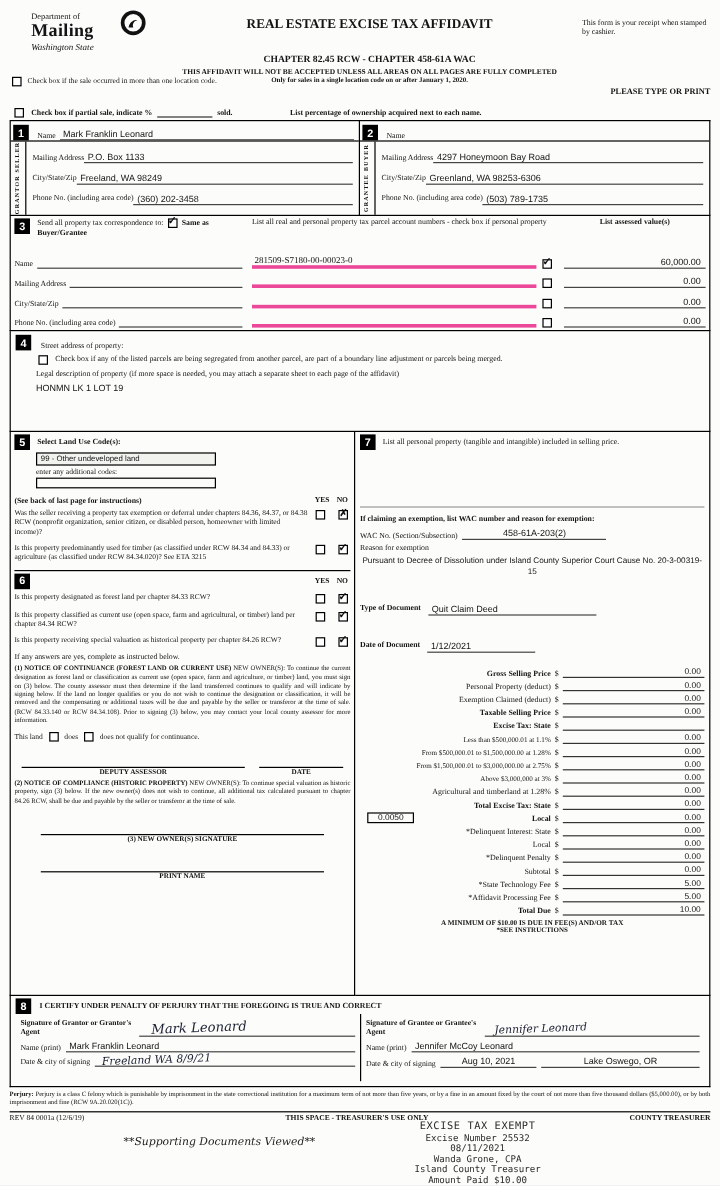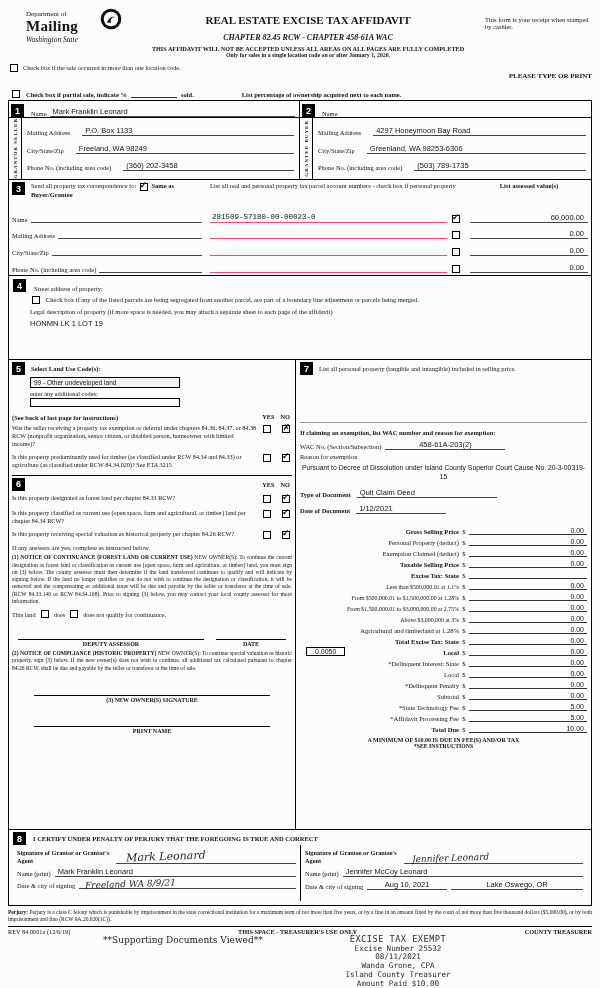--- a/index.html
+++ b/index.html
@@ -26,49 +26,49 @@
 
   
   .hdr{position:relative;height:58px;}
   .dept{position:absolute;left:18px;top:4px;}
   .dept-small{font-size:7px;}
   .dept-big{font-size:15px;font-weight:bold;letter-spacing:.3px;}
   .dept-state{font-size:7.5px;font-style:italic;}
   .logo{position:absolute;left:92px;top:2px;width:22px;height:22px;}
   .titleblk{position:absolute;left:140px;top:8px;width:320px;text-align:center;}
   .form-title{font-size:11px;font-weight:bold;}
-  .form-chapter{font-size:8px;font-weight:bold;margin-top:7px;font-style:italic;}
+  .form-chapter{font-size:8px;font-weight:bold;margin-top:19px;}
   .form-warning{font-size:6.2px;font-weight:bold;margin-top:3px;white-space:nowrap;}
   .form-only{font-size:5.8px;font-weight:bold;}
   .receipt{position:absolute;right:2px;top:10px;width:105px;font-size:6.5px;}
 
   .subhdr{display:flex;justify-content:space-between;align-items:flex-start;height:22px;}
   .multiloc{display:flex;gap:3px;width:230px;font-size:6.3px;}
   .typeprint{font-size:7px;font-weight:bold;margin-top:8px;}
 
   .partialrow{display:flex;align-items:flex-end;gap:4px;height:14px;font-size:6.5px;padding:0 2px 2px 2px;}
   .blank-short{display:inline-block;width:46px;border-bottom:1px solid #333;height:8px;}
 
   
   .sec12{display:flex;height:80px;}
   .half{width:50%;border:1px solid #000;display:flex;flex-direction:column;}
   .half+.half{border-left:none;}
   .half-head{display:flex;align-items:flex-end;gap:3px;padding:2px 4px 0 2px;border-bottom:1px solid #000;height:17px;}
   .half-body{display:flex;flex:1;}
   .side-label{width:13px;border-right:1px solid #000;display:flex;flex-direction:column;align-items:center;justify-content:center;gap:2px;}
   .side-label span{writing-mode:vertical-rl;transform:rotate(180deg);font-size:5px;letter-spacing:1px;font-weight:bold;}
   .fields{flex:1;display:flex;flex-direction:column;justify-content:space-evenly;padding:1px 5px;}
-  .frow{display:flex;align-items:flex-end;gap:12px;}
+  .frow{display:flex;align-items:center;gap:0;}
 
   
   .sec3{border:1px solid #000;border-top:none;height:96px;padding:2px 3px;}
   .s3grid{display:grid;grid-template-columns:190px 1fr 118px;column-gap:8px;row-gap:0;height:100%;}
   .s3h{display:flex;align-items:center;gap:2px;}
   .s3row{display:flex;align-items:flex-end;gap:3px;}
-  .pval{font-family:Liberation Mono, monospace;font-size:7.5px;border-bottom:1px solid #ec4899;flex:1;padding:0 2px;min-height:10px;}
+  .pval{font-family:Liberation Serif, serif;font-size:7.5px;border-bottom:3px solid #ec4899;flex:1;padding:0 2px;min-height:10px;}
   .vval{font-family:"Liberation Sans",sans-serif;font-size:7.5px;border-bottom:1px solid #444;flex:1;text-align:right;padding:0 4px;min-height:10px;}
 
   
   .sec4{border:1px solid #000;border-top:none;height:84px;padding:3px 4px;display:flex;flex-direction:column;gap:4px;}
   .s4row{display:flex;align-items:flex-end;gap:4px;}
 
   
   .cols{display:flex;height:470px;}
   .colL{width:288px;border:1px solid #000;border-top:none;padding:2px 3px;display:flex;flex-direction:column;}
   .colR{flex:1;border:1px solid #000;border-top:none;border-left:none;padding:2px 4px;display:flex;flex-direction:column;}
@@ -91,21 +91,21 @@
   .sigline{border-bottom:1px solid #000;height:10px;}
   .siglabel{font-size:6px;font-weight:bold;text-align:center;margin-top:1px;}
   .ownerblock{margin-top:14px;padding:0 22px;}
 
   
   .s7head{display:flex;align-items:center;gap:2px;}
   .s7space{height:48px;border-bottom:1px solid #999;}
   .claim{font-size:6.5px;font-weight:bold;margin-top:6px;}
   .wacrow{display:flex;align-items:flex-end;gap:4px;margin-top:4px;}
   .reason{font-size:6.8px;font-family:"Liberation Sans",sans-serif;text-align:center;margin-top:4px;line-height:1.3;}
-  .docrow{display:flex;align-items:flex-end;gap:6px;margin-top:6px;}
+  .docrow{display:flex;gap:6px;margin-top:21px;}
   .money{margin-top:10px;display:flex;flex-direction:column;}
   .mrow{display:flex;align-items:flex-end;justify-content:flex-end;min-height:11px;}
   .mlabel{font-size:6.6px;}
   .mrow.smallr .mlabel{font-size:5.9px;}
   .msign{width:10px;text-align:center;font-size:6.6px;}
   .mline{width:118px;border-bottom:1px solid #333;text-align:right;font-family:"Liberation Sans",sans-serif;font-size:7px;padding-right:3px;}
   .ratebox{border:1px solid #000;padding:0 8px;margin-right:auto;margin-left:6px;font-family:"Liberation Sans",sans-serif;font-size:7px;}
   .minnote{font-size:6px;font-weight:bold;text-align:center;margin-top:4px;}
   .seeinstr{font-size:5.8px;font-weight:bold;text-align:center;}
 
@@ -115,21 +115,21 @@
   .s8grid{display:flex;height:56px;}
   .s8cell{width:50%;padding:1px 4px;position:relative;}
   .s8cell+.s8cell{border-left:1px solid #000;}
   .s8lab{font-size:6.3px;font-weight:bold;width:95px;line-height:1.2;display:inline-block;vertical-align:bottom;}
   .script{font-family:"DejaVu Serif",serif;font-style:italic;font-size:11px;color:#1c2033;transform:rotate(-2deg);display:inline-block;}
   .s8row{display:flex;align-items:flex-end;gap:4px;margin-top:3px;}
 
   .perjury{font-size:5.5px;line-height:1.25;margin-top:3px;text-align:justify;}
   .footline{display:flex;justify-content:space-between;align-items:center;border-top:1px solid #000;margin-top:3px;padding-top:1px;font-size:6.3px;}
   .bottom{position:relative;height:48px;}
-  .supporting{position:absolute;left:95px;top:0;font-size:9px;font-family:"DejaVu Serif",serif;color:#222;}
+  .supporting{position:absolute;left:95px;top:12px;font-size:9px;font-style:italic;font-family:"DejaVu Serif",serif;color:#222;}
   .stamp{position:absolute;left:300px;top:0;width:180px;text-align:center;font-family:"DejaVu Sans Mono",monospace;color:#2b2b2b;line-height:1.15;}
   .stamp .s1{font-size:8.6px;letter-spacing:.5px;}
   .stamp .s2{font-size:7.6px;}
 </style>
 </head>
 <body>
 
 <div class="page">
 
   <div class="hdr">

